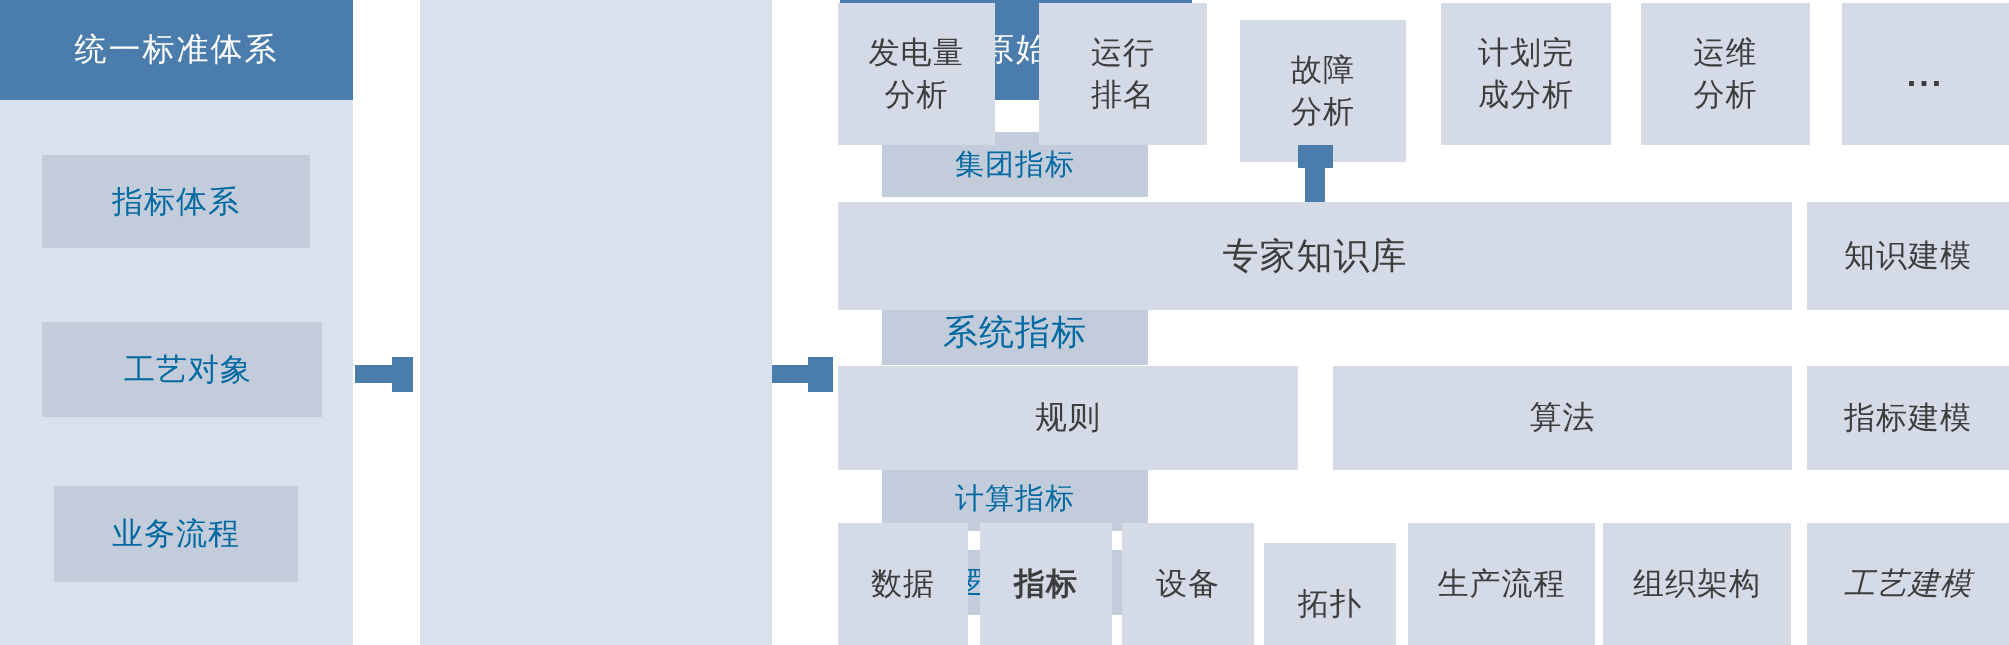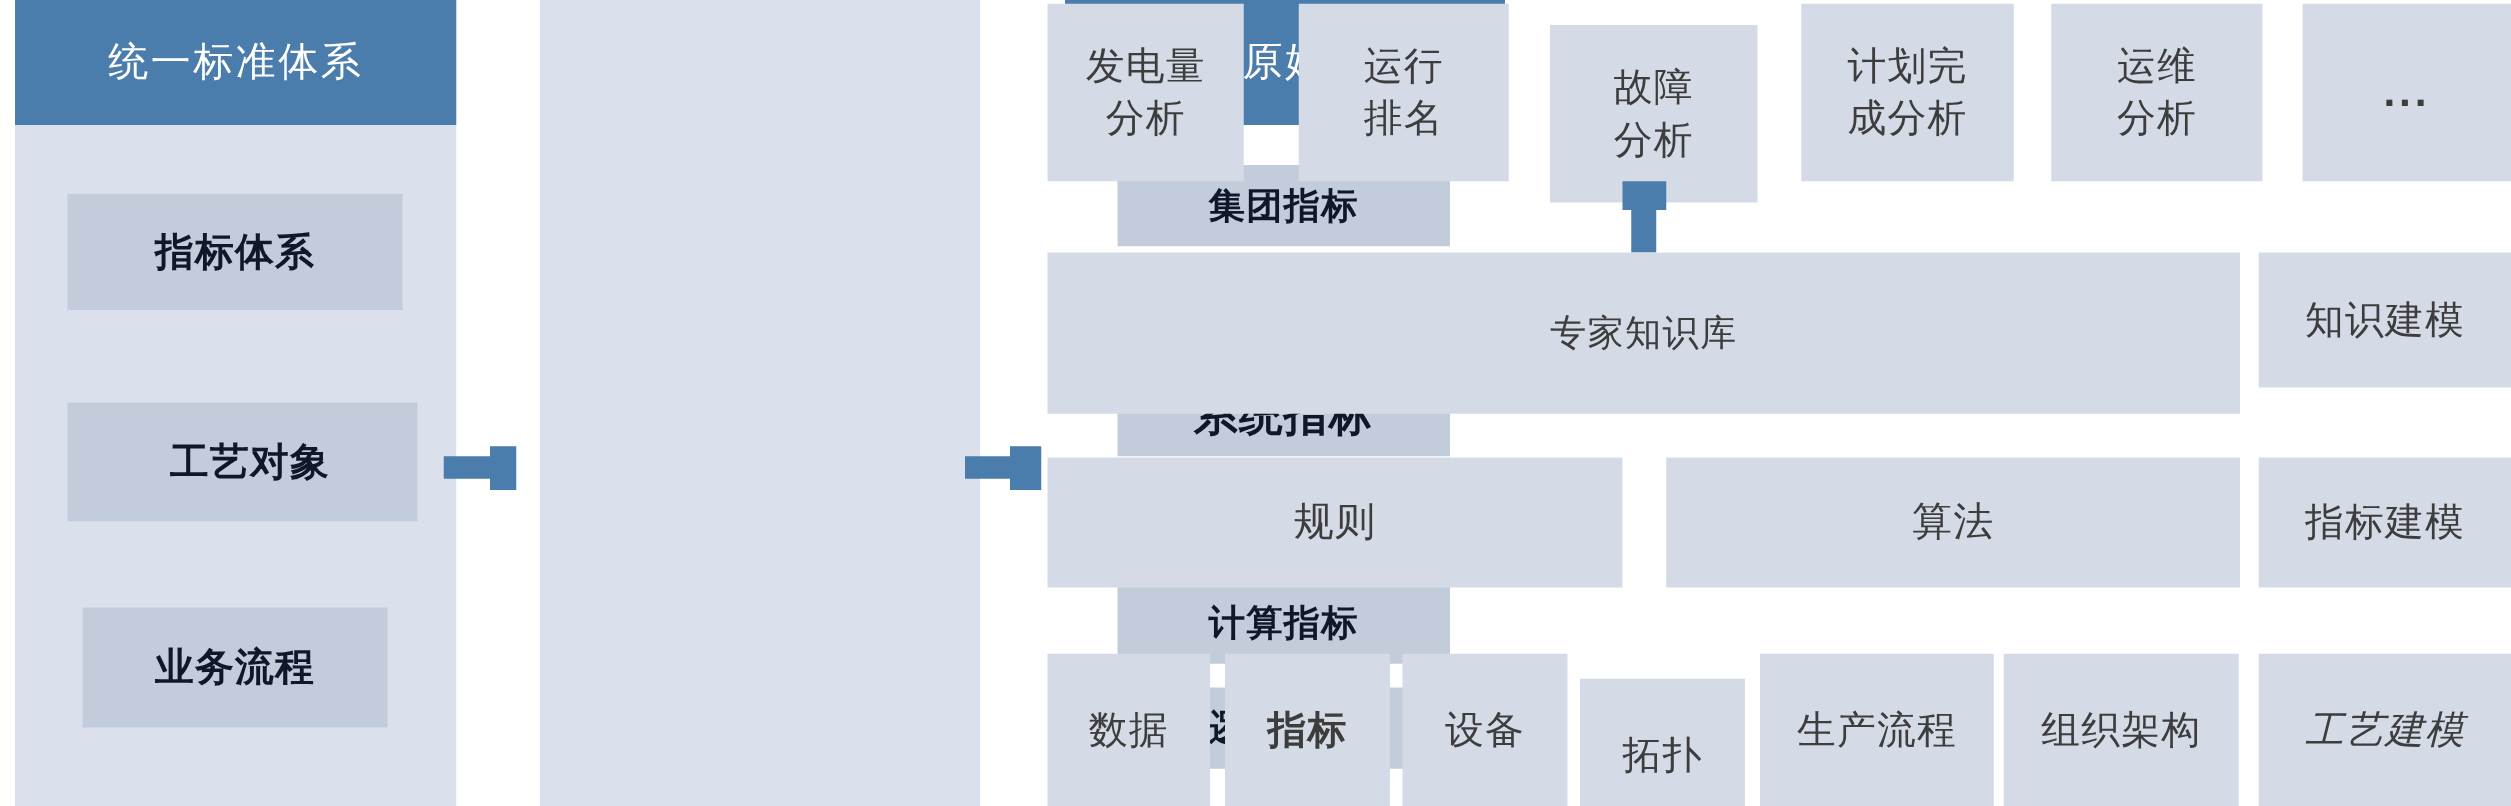--- a/index.html
+++ b/index.html
@@ -2,30 +2,30 @@
 <html><head>
 <meta charset="utf-8">
 <style>
   html,body{margin:0;padding:0;background:#ffffff;}
   #canvas{
     position:relative;width:2009px;height:645px;overflow:hidden;
     font-family:"Liberation Sans","DejaVu Sans",sans-serif;
     background:#ffffff;
   }
   .abs{position:absolute;}
-  .panel{background:#dbe1ec;margin-left:12px;}
+  .panel{background:#dbe1ec;}
   .panel-header{
     background:#4a7cac;color:#ffffff;
     display:flex;align-items:center;justify-content:center;
     font-size:32px;letter-spacing:2px;
   }
   .inner-box{
-    background:#c3ccdb;color:#0f172a;
+    background:#c3ccdb;color:#0369a1;
     display:flex;align-items:center;justify-content:center;
-    font-size:31px;letter-spacing:1px;font-weight:bold;
+    font-size:31px;letter-spacing:1px;
   }
   .right-box{
     background:#d5dbe6;color:#3d3d3d;
     display:flex;align-items:center;justify-content:center;
     font-size:31px;letter-spacing:1px;text-align:center;
   }
   .pre{white-space:pre-line;line-height:1.35;}
   .arrow-part{position:absolute;background:#4a7cac;}
   .dots{font-size:34px;font-weight:bold;letter-spacing:3px;}
 </style>
@@ -71,21 +71,21 @@
 成分析</div>
   <div class="right-box pre abs" style="left:1641px;top:3px;width:169px;height:142px;">运维
 分析</div>
   <div class="right-box dots abs" style="left:1842px;top:3px;width:167px;height:142px;">...</div>
 
   <div>
     <div class="arrow-part" style="left:1298px;top:145px;width:35px;height:23px;"></div>
     <div class="arrow-part" style="left:1305px;top:168px;width:20px;height:34px;"></div>
   </div>
 
-  <div class="right-box abs" style="left:838px;top:202px;width:954px;height:129px;font-size:29px;">专家知识库</div>
+  <div class="right-box abs" style="left:838px;top:202px;width:954px;height:108px;font-size:36px;">专家知识库</div>
   <div class="right-box abs" style="left:1807px;top:202px;width:202px;height:108px;">知识建模</div>
 
   <div class="right-box abs" style="left:838px;top:366px;width:460px;height:104px;font-size:32px;">规则</div>
   <div class="right-box abs" style="left:1333px;top:366px;width:459px;height:104px;font-size:32px;">算法</div>
   <div class="right-box abs" style="left:1807px;top:366px;width:202px;height:104px;">指标建模</div>
 
   <div class="right-box abs" style="left:838px;top:523px;width:130px;height:122px;">数据</div>
   <div class="right-box abs" style="left:980px;top:523px;width:132px;height:122px;font-weight:bold;">指标</div>
   <div class="right-box abs" style="left:1122px;top:523px;width:132px;height:122px;">设备</div>
   <div class="right-box abs" style="left:1264px;top:523px;width:132px;height:122px;margin-top:20px;">拓扑</div>

